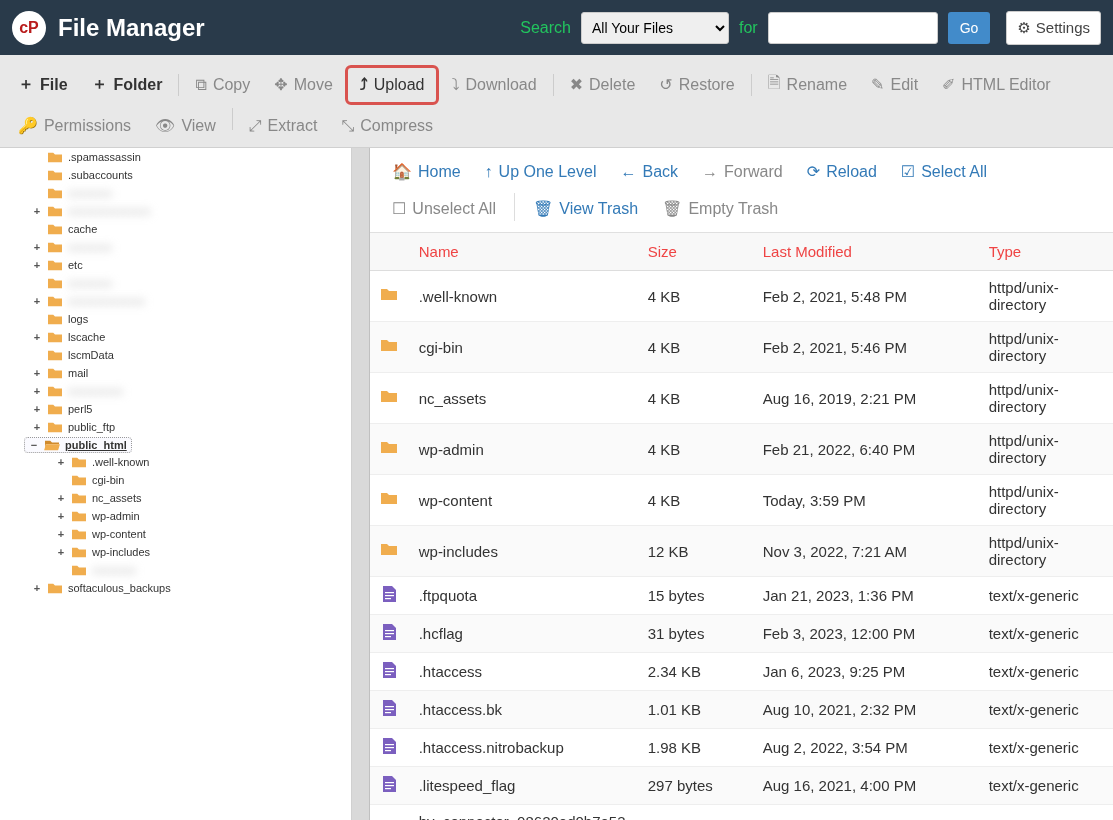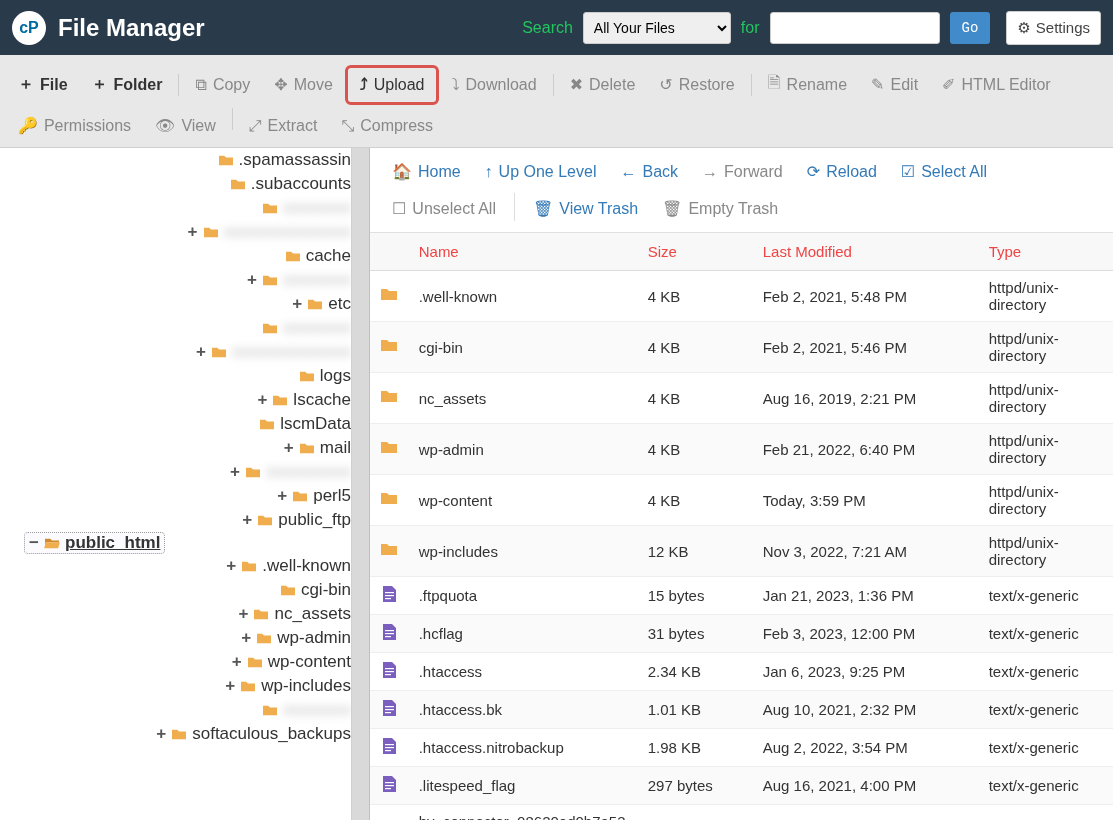--- a/index.html
+++ b/index.html
@@ -1,44 +1,44 @@
 <!DOCTYPE html>
 <html><head>
 <meta charset="utf-8">
 <style>
 * { box-sizing: border-box; margin: 0; padding: 0; }
 body { font-family: -apple-system, BlinkMacSystemFont, "Segoe UI", Arial, sans-serif; font-size: 14px; color: #444; width: 1113px; height: 820px; overflow: hidden; background: #fff; }
 
 
 .header { background: #293a4a; height: 55px; display: flex; align-items: center; padding: 0 12px; color: #fff; }
-.logo-icon { width: 34px; height: 34px; background: #fff; border-radius: 50%; display: flex; align-items: center; justify-content: center; color: #0369a1; font-weight: bold; font-size: 16px; margin-right: 12px; }
+.logo-icon { width: 34px; height: 34px; background: #fff; border-radius: 50%; display: flex; align-items: center; justify-content: center; color: #b91c1c; font-weight: bold; font-size: 16px; margin-right: 12px; }
 .app-title { font-size: 24px; font-weight: 700; flex: 1; }
 .search-block { display: flex; align-items: center; gap: 10px; }
 .search-label { font-size: 16px; color: #22c55e; }
 .search-select { height: 32px; width: 148px; border: 1px solid #ccc; border-radius: 3px; padding: 0 6px; font-size: 14px; }
 .search-input { height: 32px; width: 170px; border: 1px solid #ccc; border-radius: 3px; padding: 0 6px; }
-.go-btn { background: #428bca; color: #fff; border: none; height: 32px; padding: 0 12px; border-radius: 3px; font-size: 14px; cursor: pointer; font-family: Liberation Mono, monospace; }
+.go-btn { background: #428bca; color: #fff; border: none; height: 32px; padding: 0 12px; border-radius: 3px; font-size: 14px; cursor: pointer; }
 .settings-btn { background: #fff; color: #444; border: 1px solid #ccc; height: 34px; padding: 0 10px; border-radius: 3px; font-size: 15px; cursor: pointer; display: flex; align-items: center; gap: 5px; margin-left: 16px; }
 
 
 .toolbar { background: #e8e8e8; border-bottom: 1px solid #d0d0d0; padding: 8px 6px 4px; display: flex; flex-wrap: wrap; align-items: center; }
 .toolbar-btn { background: transparent; border: none; padding: 8px 12px; font-size: 16px; color: #888; display: flex; align-items: center; gap: 6px; cursor: pointer; border-radius: 4px; }
 .toolbar-btn.active { color: #333; font-weight: bold; }
 .toolbar-btn.highlighted { border: 3px solid #d9534f; border-radius: 6px; color: #333; }
 .toolbar-sep { width: 1px; height: 22px; background: #ccc; margin: 0 4px; }
 .toolbar-row2 { display: flex; width: 100%; padding-top: 2px; }
 
 
 .main { display: flex; height: calc(820px - 55px - 76px); }
 .tree-panel { width: 352px; overflow-y: auto; border-right: 1px solid #d0d0d0; background: #fff; padding-top: 0; position: relative; }
 .divider { width: 18px; background: #d9d9d9; border-right: 1px solid #c0c0c0; }
 
 
 .tree { list-style: none; padding-left: 0; }
-.tree-item { display: flex; align-items: center; padding: 2px 0 2px 6px; font-size: 17px; color: #333; cursor: pointer; white-space: nowrap; justify-content: flex-end; }
+.tree-item { display: flex; align-items: center; padding: 2px 0 2px 6px; font-size: 11px; color: #333; cursor: pointer; white-space: nowrap; }
 .tree-toggle { width: 14px; text-align: center; font-weight: bold; color: #555; flex-shrink: 0; }
 .tree-folder-icon { width: 18px; height: 14px; display: inline-block; margin: 0 4px 0 2px; flex-shrink: 0; }
 .tree-label { }
 .tree-item.blurred .tree-label { filter: blur(4px); color: #bbb; }
 .tree-item.highlighted { border: 3px solid #d9534f; border-radius: 4px; padding: 0 4px 0 2px; display: inline-flex; }
 .tree-item.highlighted .tree-label { font-weight: bold; text-decoration: underline; }
 .tree-item.selected-row { border: 1px dotted #999; background: #fafaff; }
 
 
 .file-panel { flex: 1; display: flex; flex-direction: column; overflow: hidden; }

